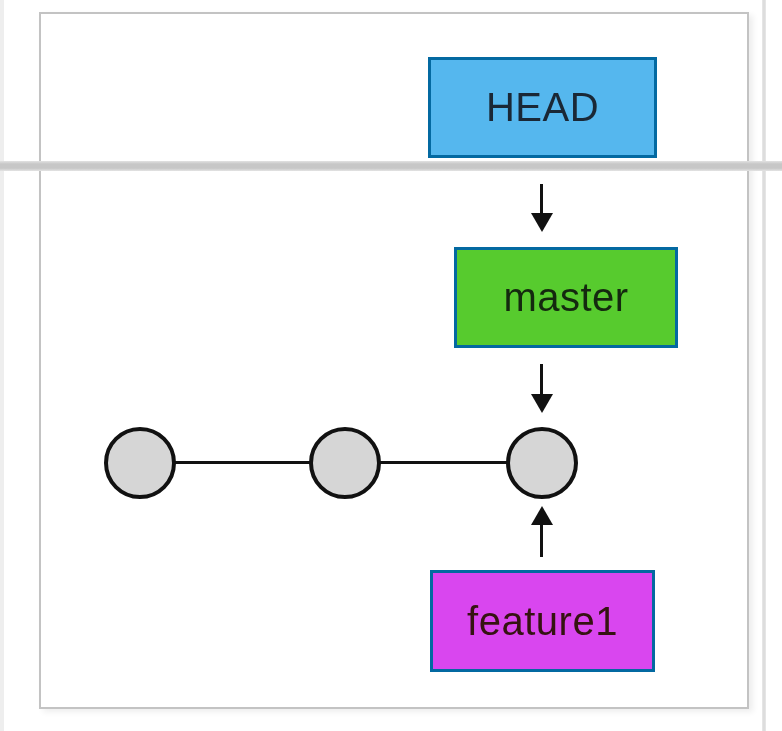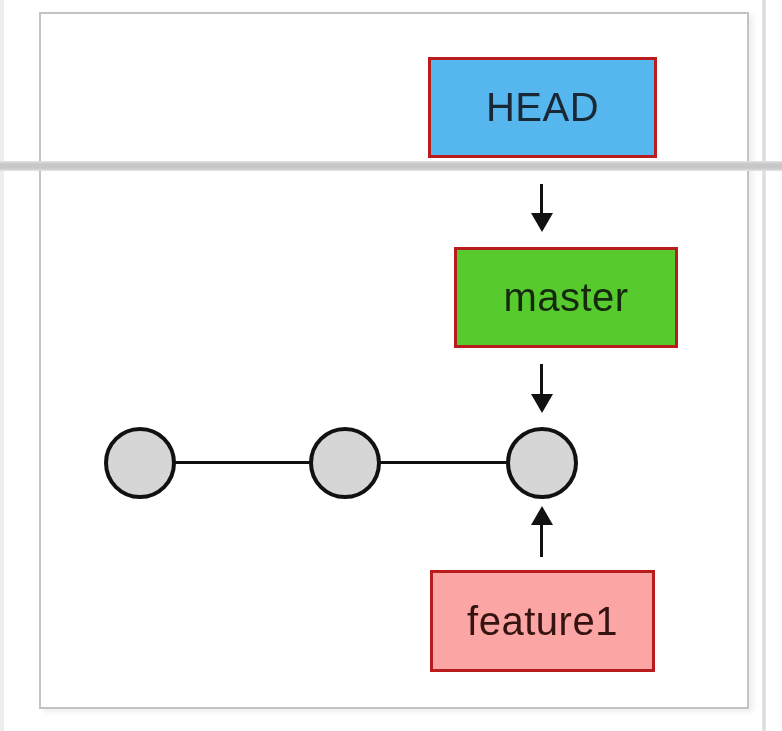--- a/index.html
+++ b/index.html
@@ -48,21 +48,21 @@
     left: 0; top: 161px;
     width: 782px; height: 10px;
     background: linear-gradient(to bottom, #e2e2e2, #c7c7c7 30%, #c7c7c7 72%, #e4e4e4);
     z-index: 6;
   }
   .diagram { position: absolute; left: 0; top: 0; width: 782px; height: 731px; z-index: 4; }
 
   .node {
     position: absolute;
     box-sizing: border-box;
-    border: 3px solid #b91c1c;
+    border: 3px solid #0369a1;
     display: flex;
     align-items: center;
     justify-content: center;
     font-size: 40px;
     letter-spacing: 0.5px;
   }
   .node-head     { left: 428px; top: 57px;  width: 229px; height: 101px; }
   .node-master   { left: 454px; top: 247px; width: 224px; height: 101px; }
   .node-feature1 { left: 430px; top: 570px; width: 225px; height: 102px; }
 
@@ -139,21 +139,21 @@
 
     <div class="commit commit-1" style="background-color: rgb(214, 214, 214);"></div>
     <div class="hline hline-1"></div>
     <div class="commit commit-2" style="background-color: rgb(214, 214, 214);"></div>
     <div class="hline hline-2"></div>
     <div class="commit commit-3" style="background-color: rgb(214, 214, 214);"></div>
 
     <div class="ahead up head-3"></div>
     <div class="shaft shaft-3"></div>
 
-    <div class="node node-feature1" style="background-color: #fca5a5; color: rgb(53, 19, 17);">
+    <div class="node node-feature1" style="background-color: #d946ef; color: rgb(53, 19, 17);">
       <span>feature1</span>
     </div>
 
   </div>
 
   <div class="divider"></div>
 
 </div>
 
 </body></html>

